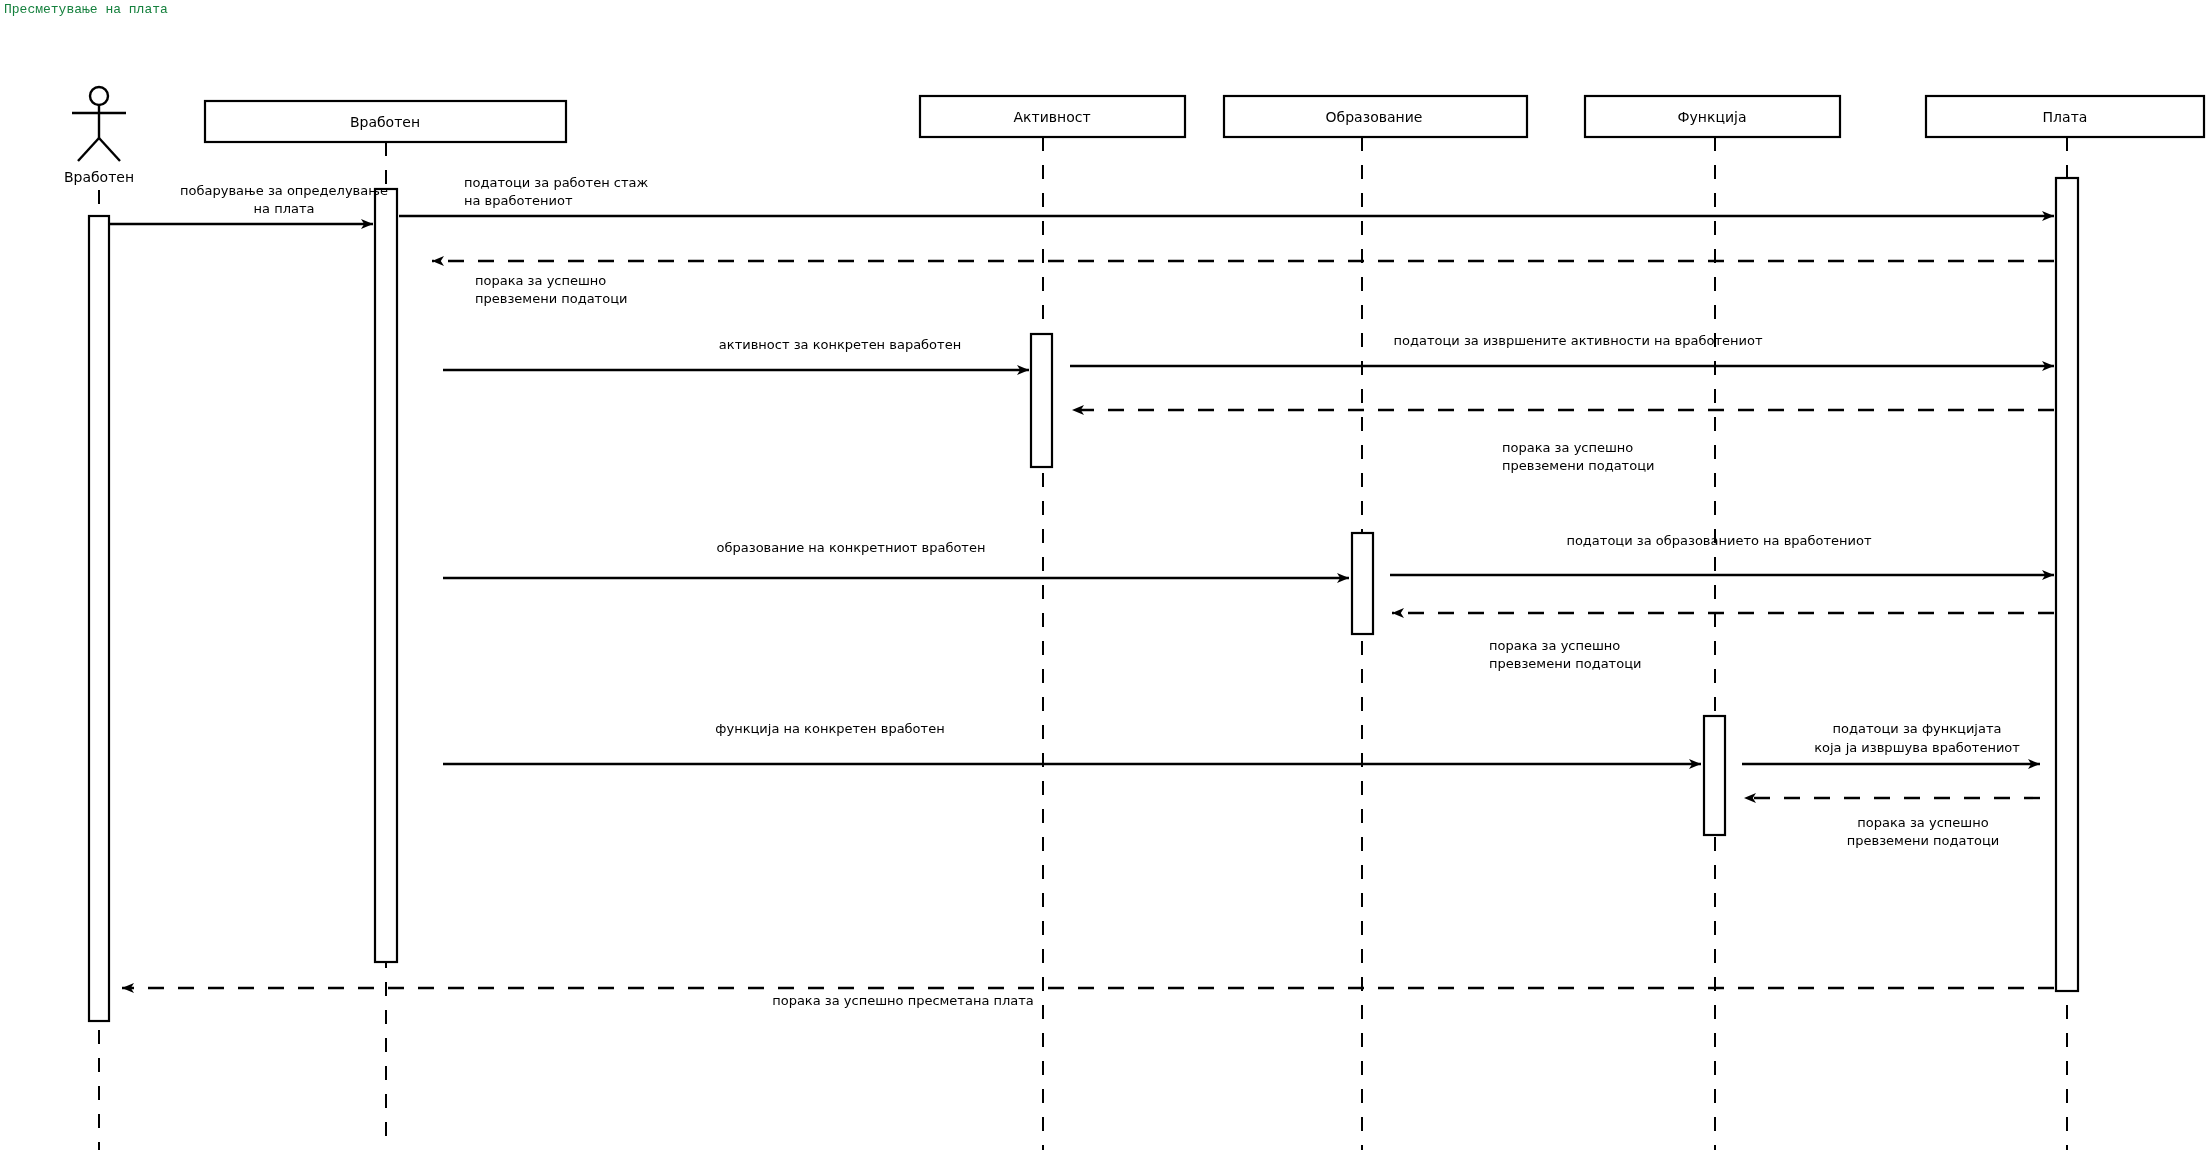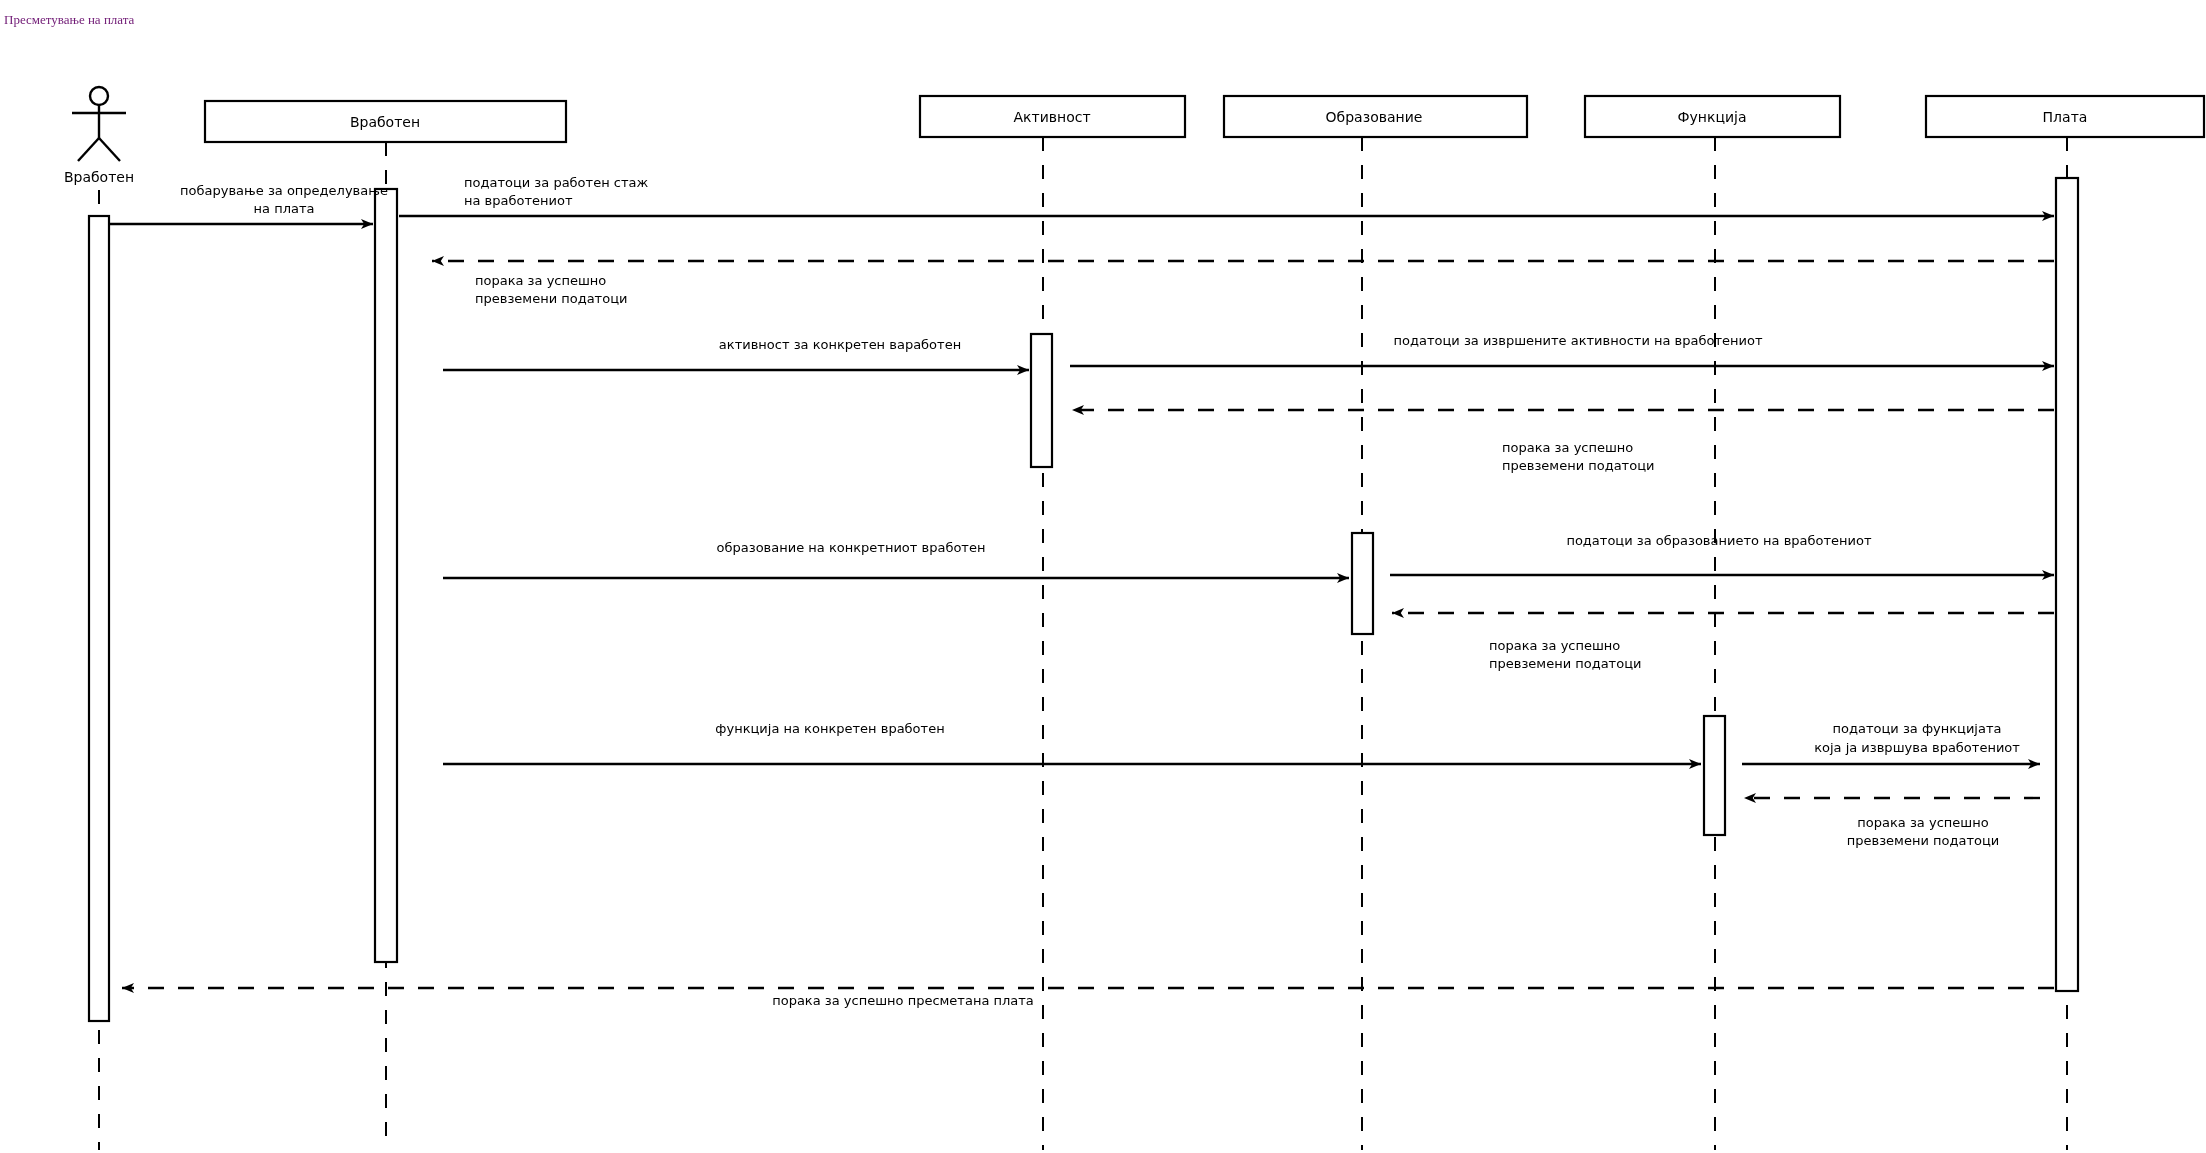--- a/index.html
+++ b/index.html
@@ -16,24 +16,24 @@
   }
   #diagram-root {
     position: absolute;
     left: 0; top: 0;
     width: 2206px;
     height: 1153px;
   }
   .diagram-title {
     position: absolute;
     left: 4px;
-    top: 12px;
+    top: 2px;
     font-size: 13px;
-    color: #701a75;
-    font-family: Liberation Serif, serif;
+    color: #15803d;
+    font-family: Liberation Mono, monospace;
     white-space: nowrap;
   }
   svg { display: block; }
   .lifeline-box {
     fill: #ffffff;
     stroke: #000000;
     stroke-width: 2.2;
   }
   .lifeline-label {
     font-family: "DejaVu Sans", "Liberation Sans", sans-serif;

